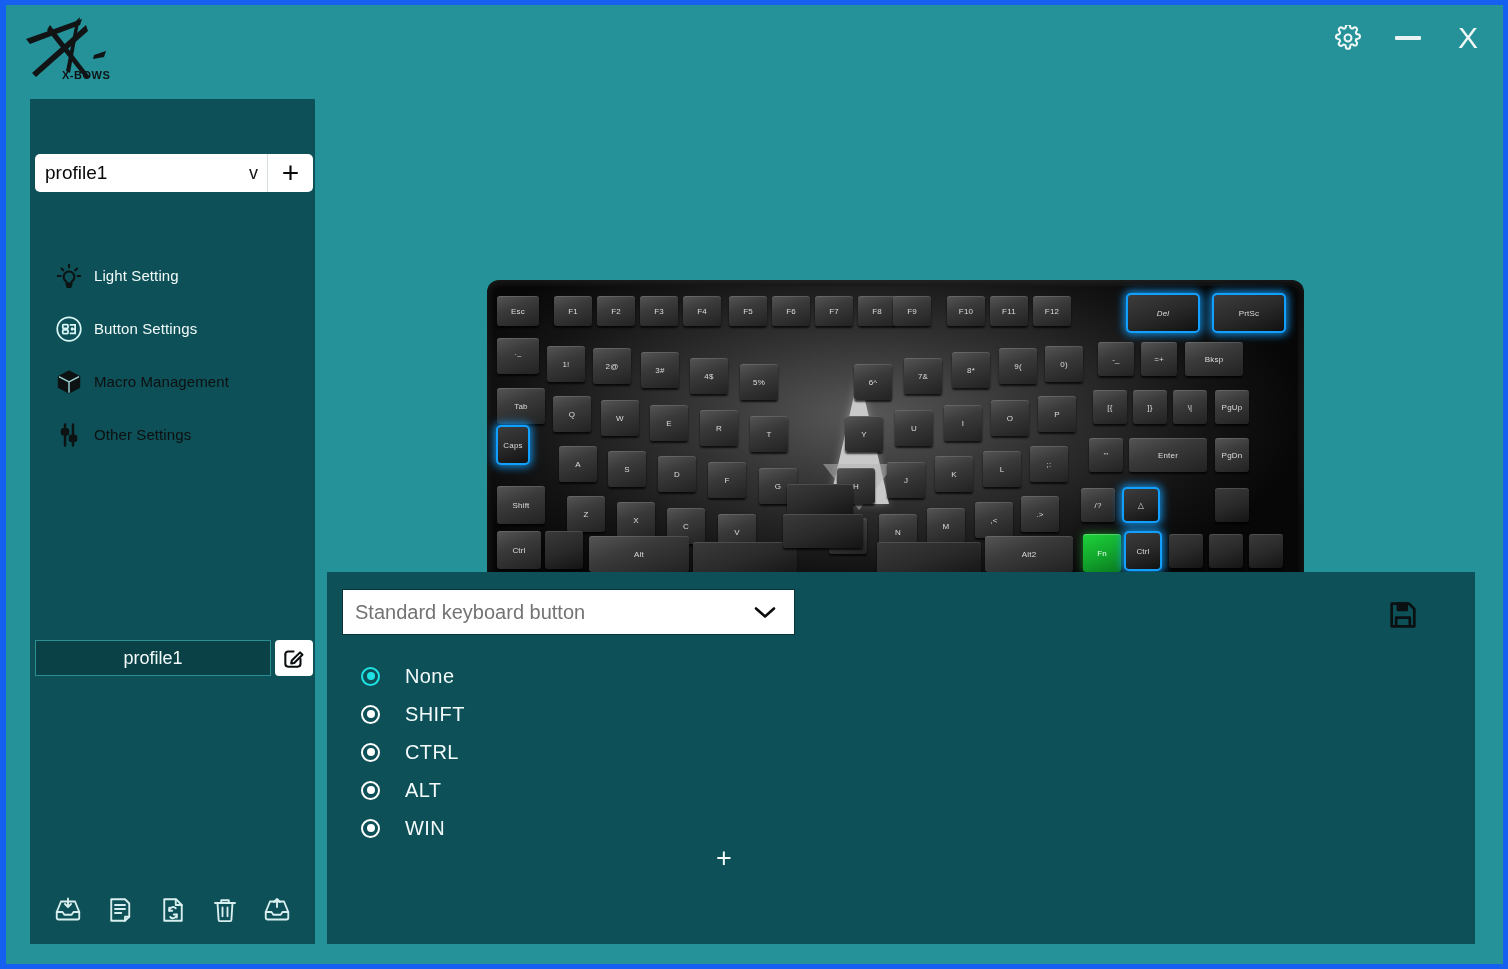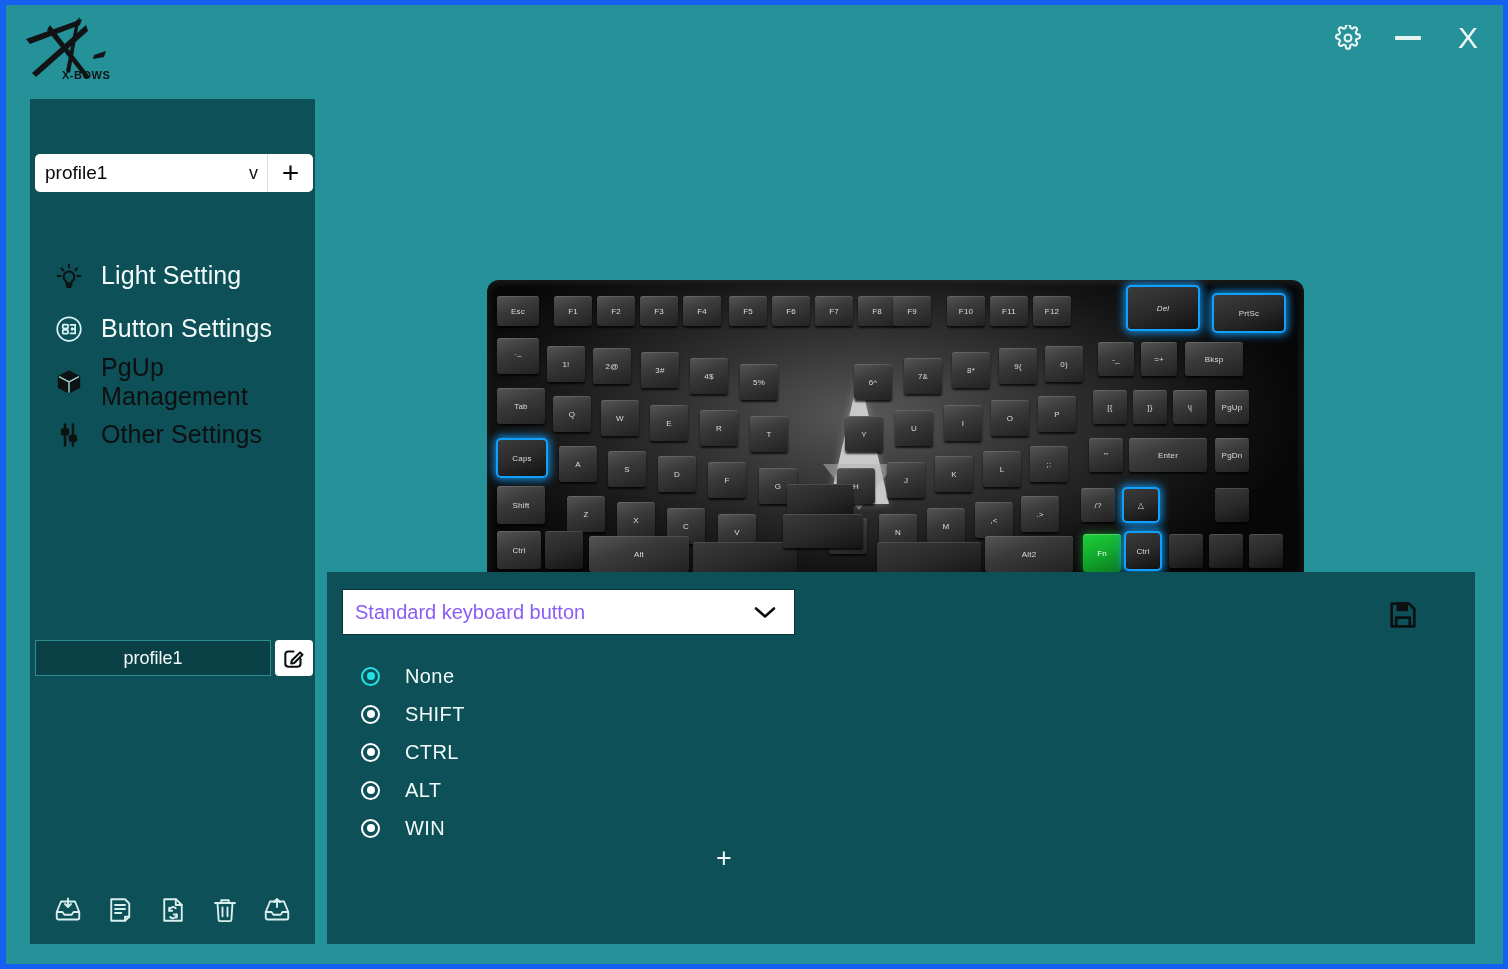--- a/index.html
+++ b/index.html
@@ -117,22 +117,22 @@
     cursor: pointer;
     color: #eef7f7;
   }
   .nav-icon {
     width: 42px; height: 36px;
     display: flex; align-items: center; justify-content: center;
     flex: 0 0 42px;
   }
   .nav-icon svg { display: block; }
   .nav-label {
-    margin-left: 11px;
-    font-size: 25px;
+    margin-left: 4px;
+    font-size: 15px;
     color: #f2fafa;
     letter-spacing: .1px;
   }
   .nav-item.dark .nav-label { color: #0d0f10; }
   .nav-item.dark .nav-icon svg { color: #0d0f10; }
 
   
   .profile-name-row {
     position: absolute;
     left: 5px; top: 541px;
@@ -256,21 +256,21 @@
     position: absolute;
     left: 15px; top: 17px;
     width: 453px; height: 46px;
     background: #ffffff;
     border: 1px solid #0a3338;
     display: flex; align-items: center;
     padding: 0 12px;
     cursor: pointer;
   }
   .type-select-value {
-    font-size: 20px; color: #8b5cf6;
+    font-size: 20px; color: #737373;
   }
   .type-select-caret {
     position: absolute; right: 14px; top: 50%;
     transform: translateY(-50%);
     display: flex;
   }
   .type-select-caret svg { display: block; }
 
   .save-icon {
     position: absolute;
@@ -414,21 +414,21 @@
           <span class="nav-label">Button Settings</span>
         </div>
 
         <div class="nav-item dark">
           <span class="nav-icon">
             <svg width="28" height="28" viewBox="0 0 24 24" fill="#0d1213" stroke="#0d1213" stroke-width="1.2" stroke-linejoin="round">
               <path d="M12 2.6 21 7.3v9.4L12 21.4 3 16.7V7.3z"></path>
               <path d="M3.4 7.4 12 11.9l8.6-4.5M12 11.9v9.3" fill="none" stroke="#9fd6d8" stroke-width="1.2"></path>
             </svg>
           </span>
-          <span class="nav-label">PgUp Management</span>
+          <span class="nav-label">Macro Management</span>
         </div>
 
         <div class="nav-item dark">
           <span class="nav-icon">
             <svg width="28" height="28" viewBox="0 0 24 24" fill="none" stroke="#0d1213" stroke-width="2.1" stroke-linecap="round">
               <path d="M8.6 3v18M15.4 3v18"></path>
               <rect x="6" y="7" width="5.2" height="4.4" rx="1.4" fill="#0d1213"></rect>
               <rect x="12.8" y="12.6" width="5.2" height="4.4" rx="1.4" fill="#0d1213"></rect>
             </svg>
           </span>
@@ -530,21 +530,21 @@
               </div>
               <div class="kbkey c" title="F10" style="left: 454px; top: 10px; width: 38px; height: 30px;">
                 <span>F10</span>
               </div>
               <div class="kbkey c" title="F11" style="left: 497px; top: 10px; width: 38px; height: 30px;">
                 <span>F11</span>
               </div>
               <div class="kbkey c" title="F12" style="left: 540px; top: 10px; width: 38px; height: 30px;">
                 <span>F12</span>
               </div>
-              <div class="kbkey c sel" title="Del" style="left: 634px; top: 0; width: 72px; height: 44px; font-style: italic;">
+              <div class="kbkey c sel" title="Del" style="left: 634px; top: 8px; width: 72px; height: 38px; font-style: italic;">
                 <span>Del</span>
               </div>
               <div class="kbkey c sel" title="PrtSc" style="left: 720px; top: 8px; width: 72px; height: 38px;">
                 <span>PrtSc</span>
               </div>
               <div class="kbkey c" title="`~" style="left: 4px; top: 52px; width: 42px; height: 36px;">
                 <span>`~</span>
               </div>
               <div class="kbkey c" title="1!" style="left: 54px; top: 60px; width: 38px; height: 36px;">
                 <span>1!</span>
@@ -623,21 +623,21 @@
               </div>
               <div class="kbkey c" title="]}" style="left: 640px; top: 104px; width: 34px; height: 34px;">
                 <span>]}</span>
               </div>
               <div class="kbkey c" title="\|" style="left: 680px; top: 104px; width: 34px; height: 34px;">
                 <span>\|</span>
               </div>
               <div class="kbkey c" title="PgUp" style="left: 722px; top: 104px; width: 34px; height: 34px;">
                 <span>PgUp</span>
               </div>
-              <div class="kbkey c sel" title="Caps" style="left: 4px; top: 153px; width: 50px; height: 38px;">
+              <div class="kbkey c sel" title="Caps" style="left: 4px; top: 140px; width: 32px; height: 38px;">
                 <span>Caps</span>
               </div>
               <div class="kbkey c" title="A" style="left: 66px; top: 160px; width: 38px; height: 36px;">
                 <span>A</span>
               </div>
               <div class="kbkey c" title="S" style="left: 115px; top: 165px; width: 38px; height: 36px;">
                 <span>S</span>
               </div>
               <div class="kbkey c" title="D" style="left: 165px; top: 170px; width: 38px; height: 36px;">
                 <span>D</span>

